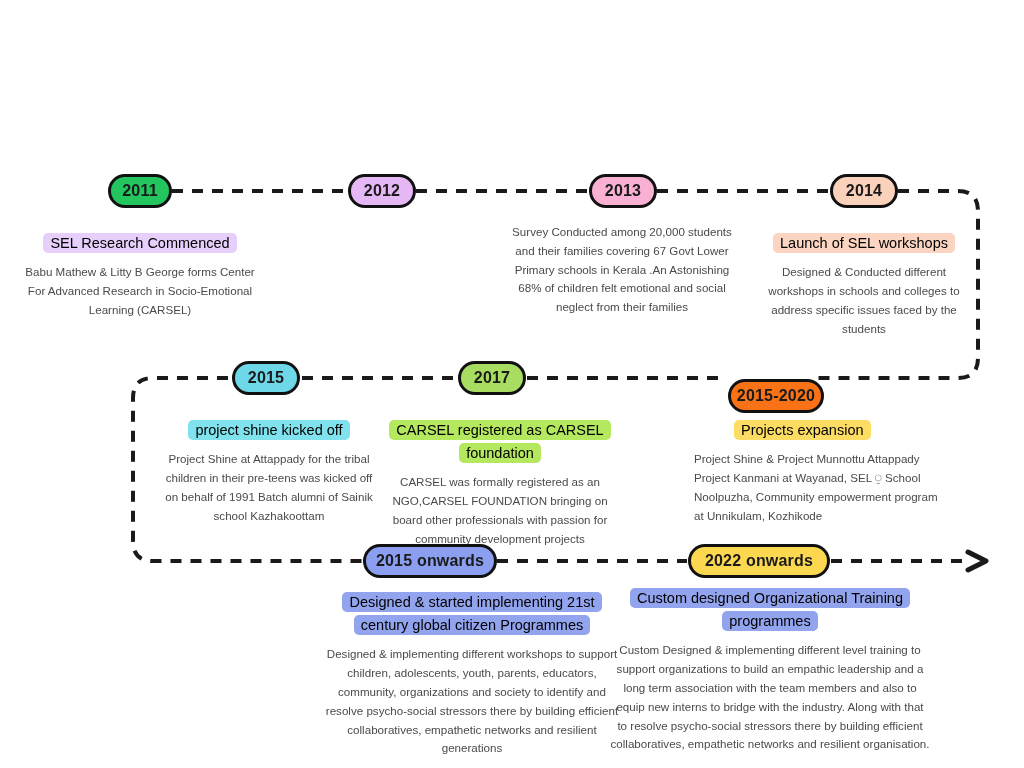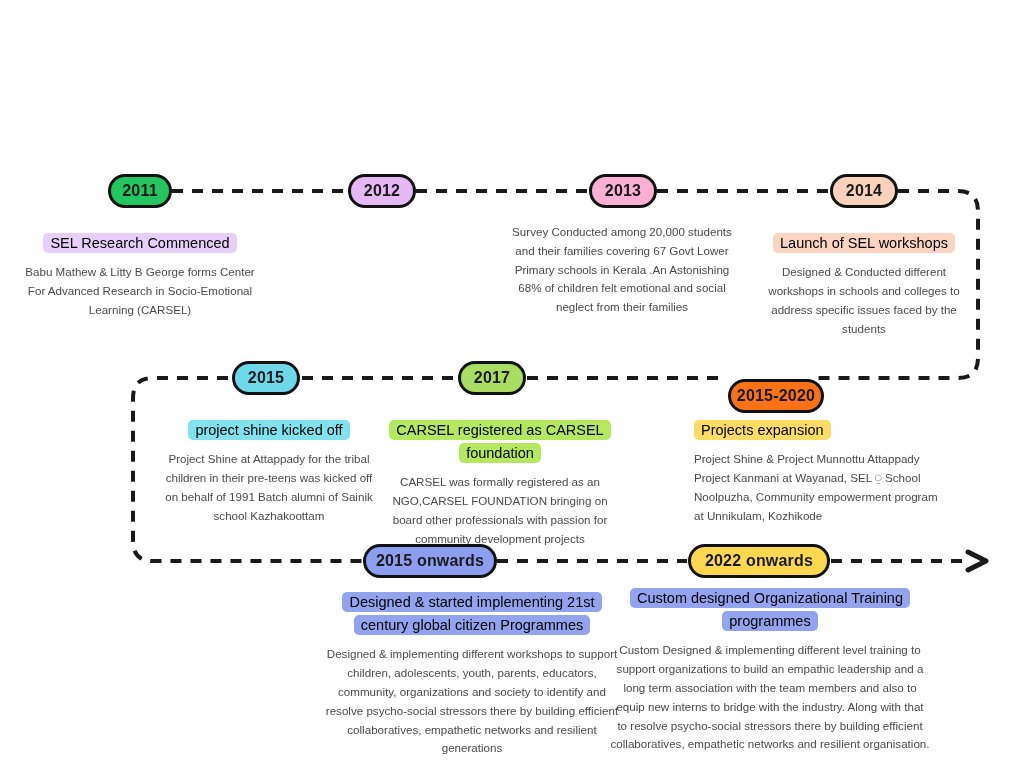--- a/index.html
+++ b/index.html
@@ -146,21 +146,21 @@
     <span class="event-title" style="background:#b4e85f;">CARSEL registered as CARSEL foundation</span>
   </div>
   <div class="event-body">CARSEL was formally registered as an NGO,CARSEL FOUNDATION bringing on board other professionals with passion for community development projects</div>
 </div>
 
 <div class="year-pill" style="left:728px; top:361px; width:96px; background:#f97316;margin-top:18px;">
   <span>2015-2020</span>
 </div>
 <div class="event" style="left:694px; top:418px; width:250px;">
   <div class="event-title-wrap" style="text-align:left;">
-    <span class="event-title" style="background:#fddc63;">Projects expansion</span>
+    <span class="event-title" style="background:#fddc63;margin-left:40px;">Projects expansion</span>
   </div>
   <div class="event-body left">Project Shine &amp; Project Munnottu Attappady Project Kanmani at Wayanad, SEL ⍜ School Noolpuzha, Community empowerment program at Unnikulam, Kozhikode</div>
 </div>
 
 <div class="year-pill" style="left:363px; top:544px; width:134px; background:#8b9ef0;">
   <span>2015 onwards</span>
 </div>
 <div class="event" style="left:283px; top:590px; width:300px;margin-left:39px;">
   <div class="event-title-wrap">
     <span class="event-title" style="background:#93a4ee;">Designed &amp; started implementing 21st century global citizen Programmes</span>

